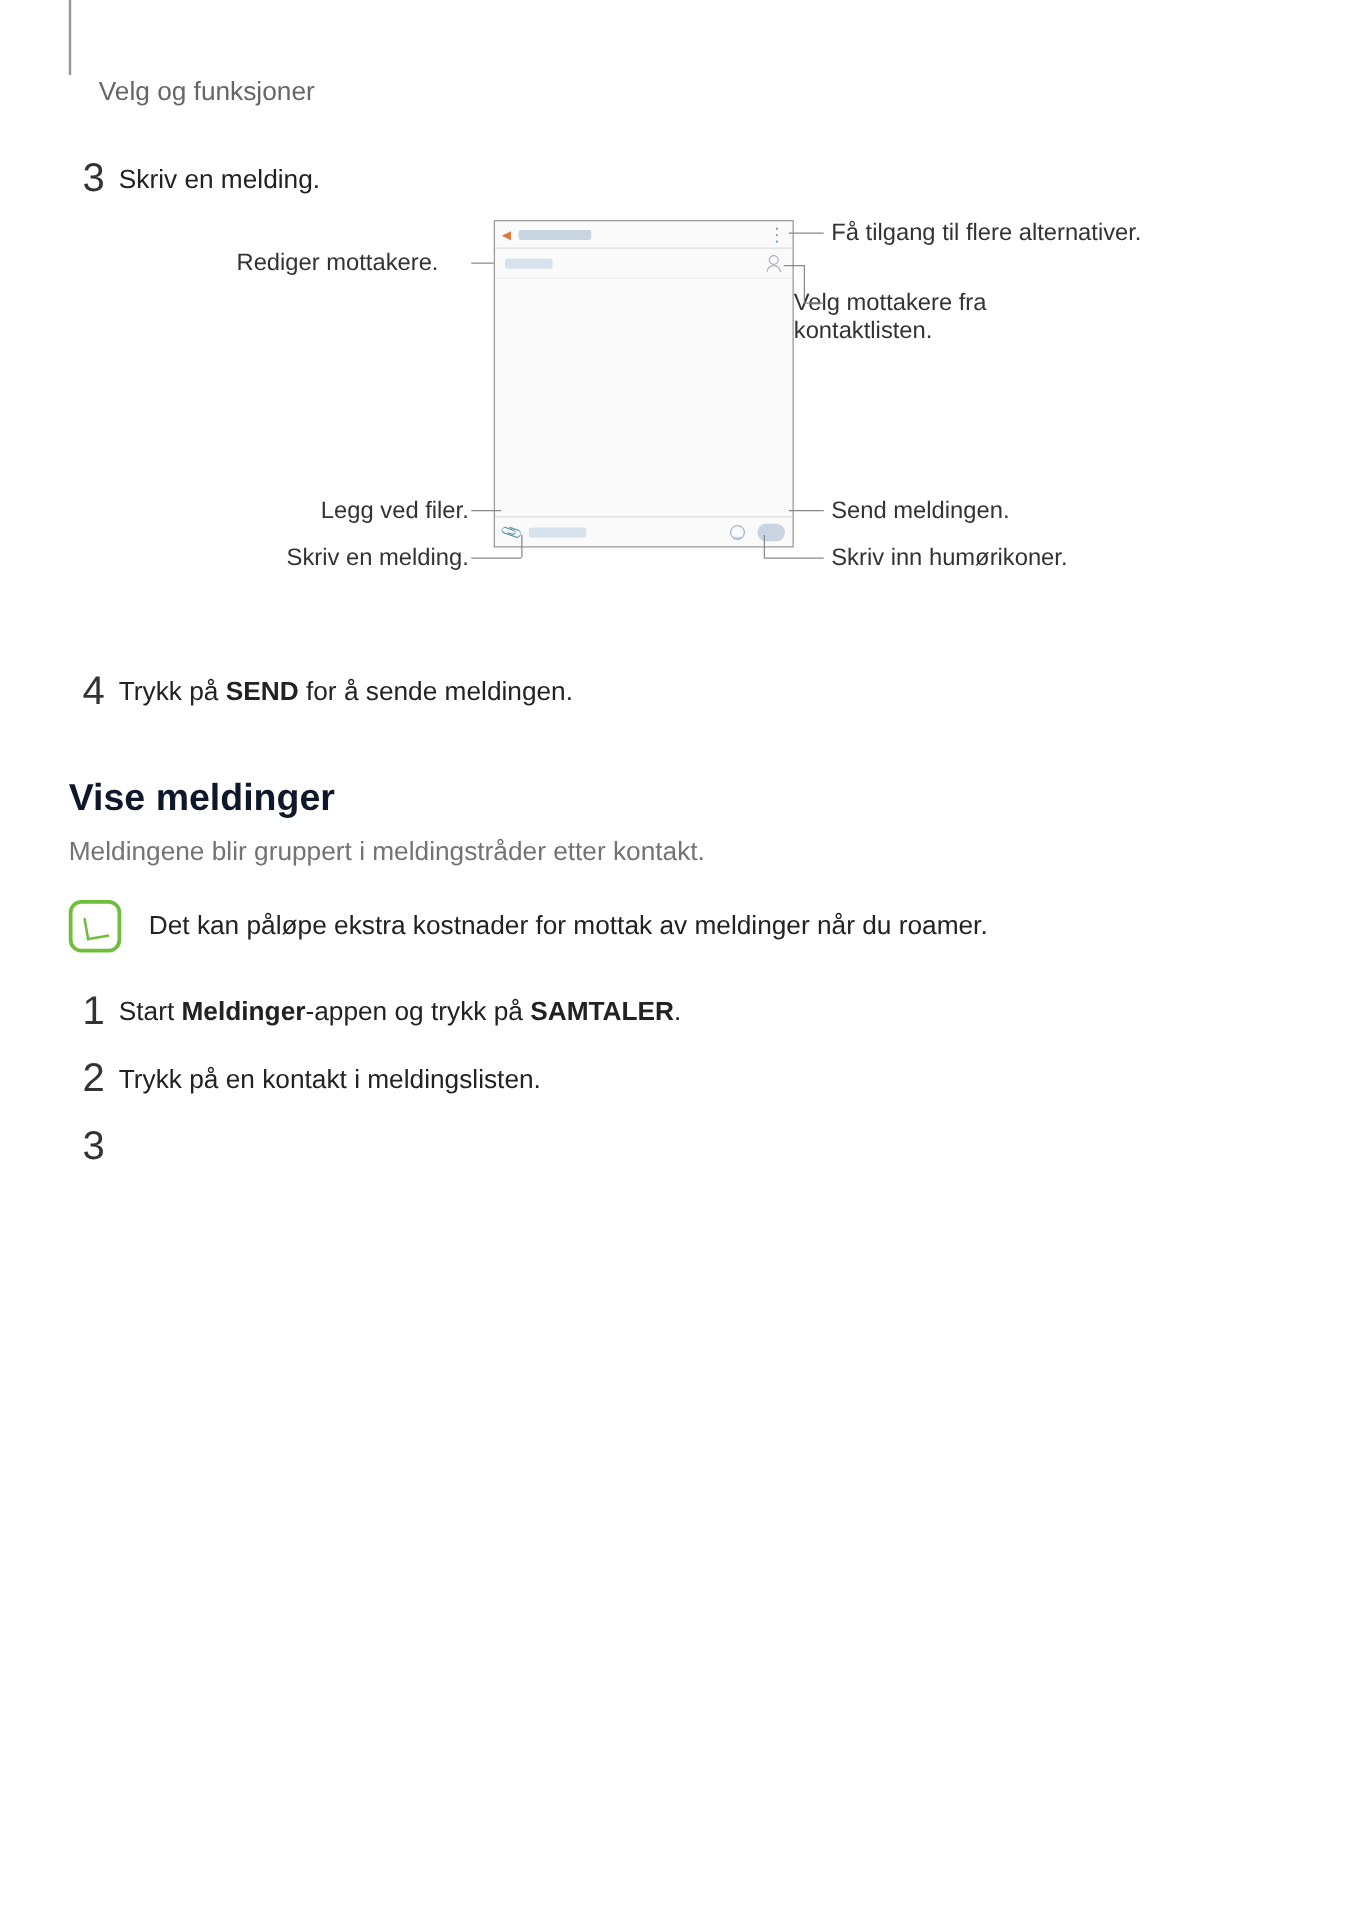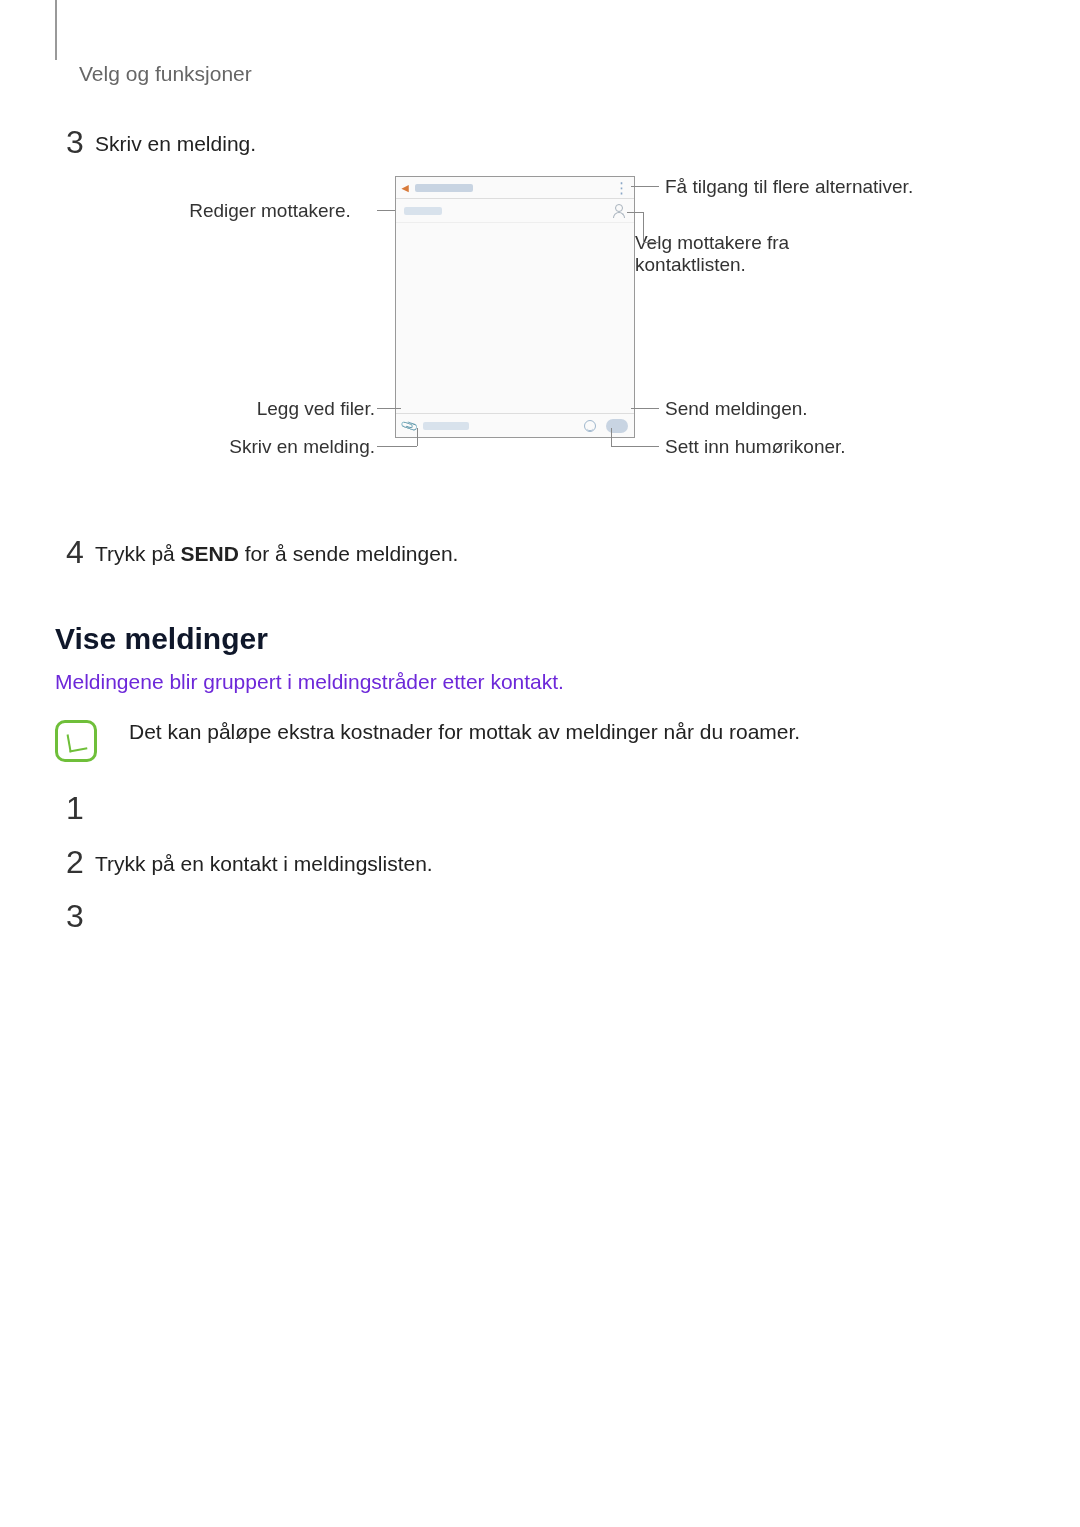--- a/index.html
+++ b/index.html
@@ -31,23 +31,23 @@
   .smiley { width: 12px; height: 12px; border: 1px solid #9fb7cd; border-radius: 50%; margin-left: auto; position: relative; }
   .smiley::after { content: ""; position: absolute; left: 2px; top: 6px; width: 6px; height: 3px; border: 1px solid #9fb7cd; border-top: none; border-left: none; border-right: none; border-radius: 0 0 6px 6px; }
   .send-pill { width: 22px; height: 14px; background: #c8d4e2; border-radius: 7px; margin-left: 4px; }
 
   .callout { position: absolute; font-size: 19px; color: #333; white-space: nowrap; }
   .callout.wrap { white-space: normal; width: 210px; }
   .line-h { position: absolute; height: 1px; background: #888; }
   .line-v { position: absolute; width: 1px; background: #888; }
 
   .heading { font-size: 30px; color: #0f172a; font-weight: bold; margin-top: 54px; }
-  .para { font-size: 21px; color: #6d28d9; margin-top: 14px; }
+  .para { font-size: 21px; color: #737373; margin-top: 14px; }
 
-  .note-row { display: flex; align-items: flex-start; margin-top: 26px; gap: 32px; }
+  .note-row { display: flex; align-items: center; margin-top: 26px; gap: 22px; }
   .note-icon { width: 42px; height: 42px; border: 3px solid #6fbf3a; border-radius: 10px; display: flex; align-items: center; justify-content: center; }
   .note-pencil { width: 22px; height: 22px; position: relative; }
   .note-pencil::before { content: ""; position: absolute; left: 3px; top: 3px; width: 16px; height: 16px; border: 2px solid #6fbf3a; border-right: none; border-top: none; transform: rotate(-10deg); }
   .note-text { font-size: 21px; }
 
   .steps-block { margin-top: 30px; }
   .steps-block .step { margin-top: 22px; }
   .substep { font-size: 21px; margin-top: 12px; }
 
   .page-num { position: absolute; bottom: 46px; left: 0; width: 100%; text-align: center; font-size: 19px; color: #444; }
@@ -98,21 +98,21 @@
     <div class="line-h" style="left:576px; top:10px; width:28px;"></div>
 
     <div class="callout wrap" style="left:580px; top:56px;">Velg mottakere fra kontaktlisten.</div>
     <div class="line-v" style="left:588px; top:36px; height:30px;"></div>
     <div class="line-h" style="left:572px; top:36px; width:16px;"></div>
     <div class="line-h" style="left:588px; top:66px; width:16px;"></div>
 
     <div class="callout" style="left:610px; top:222px;">Send meldingen.</div>
     <div class="line-h" style="left:576px; top:232px; width:28px;"></div>
 
-    <div class="callout" style="left:610px; top:260px;">Sett inn humørikoner.</div>
+    <div class="callout" style="left:610px; top:260px;">Skriv inn humørikoner.</div>
     <div class="line-h" style="left:556px; top:270px; width:48px;"></div>
     <div class="line-v" style="left:556px; top:252px; height:18px;"></div>
   </div>
 
   <div class="step" style="margin-top:60px;">
     <div class="step-num">4</div>
     <div class="step-body">
       <span>Trykk på </span><b>SEND</b><span> for å sende meldingen.</span>
     </div>
   </div>
@@ -123,20 +123,23 @@
   <div class="note-row">
     <div class="note-icon">
       <div class="note-pencil"></div>
     </div>
     <div class="note-text">Det kan påløpe ekstra kostnader for mottak av meldinger når du roamer.</div>
   </div>
 
   <div class="steps-block">
     <div class="step">
       <div class="step-num">1</div>
+      <div class="step-body">
+        <span>Start </span><b>Meldinger</b><span>-appen og trykk på </span><b>SAMTALER</b><span>.</span>
+      </div>
     </div>
     <div class="step">
       <div class="step-num">2</div>
       <div class="step-body">Trykk på en kontakt i meldingslisten.</div>
     </div>
     <div class="step">
       <div class="step-num">3</div>
     </div>
   </div>
 

